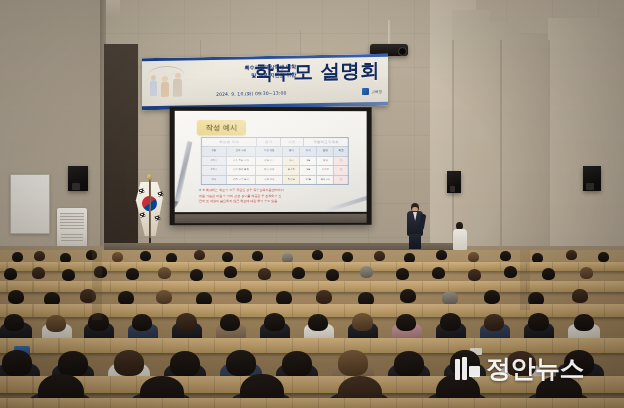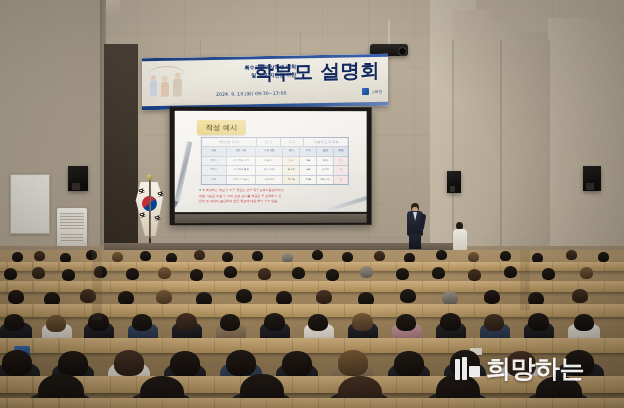--- a/index.html
+++ b/index.html
@@ -867,16 +867,16 @@
 
   <div class="warmth"></div>
   <div class="vignette"></div>
 
   <div class="watermark">
     <div class="wm-mark">
       <span class="wm-bar1"></span>
       <span class="wm-bar2"></span>
       <span class="wm-dot"></span>
     </div>
-    <div class="wm-text">희망하는</div>
+    <div class="wm-text">정안뉴스</div>
   </div>
 
 </div>
 
 </body></html>

